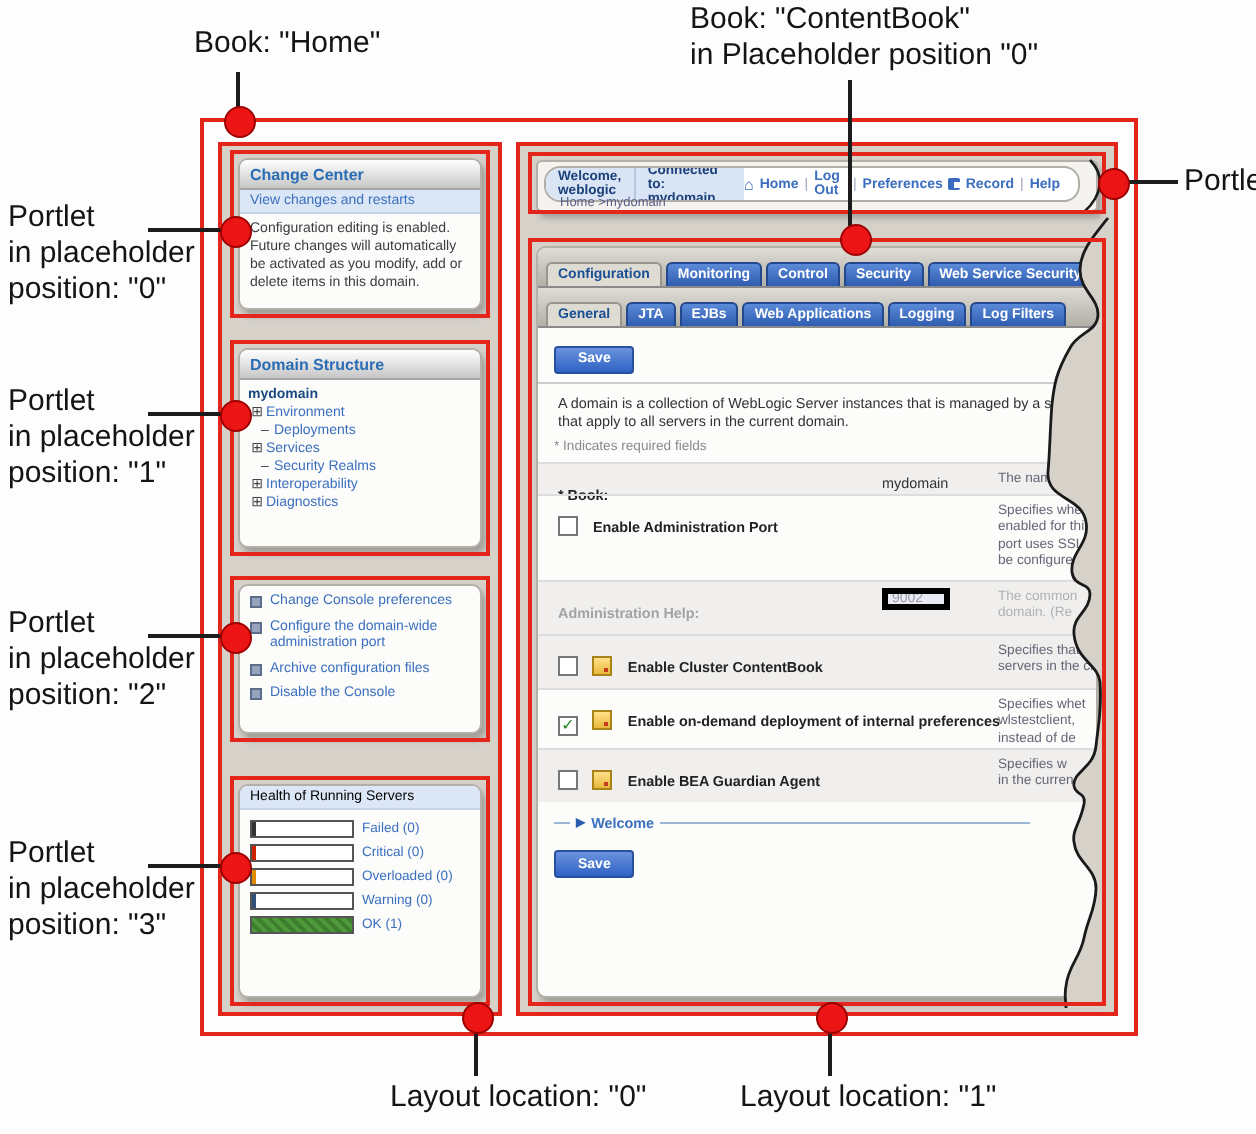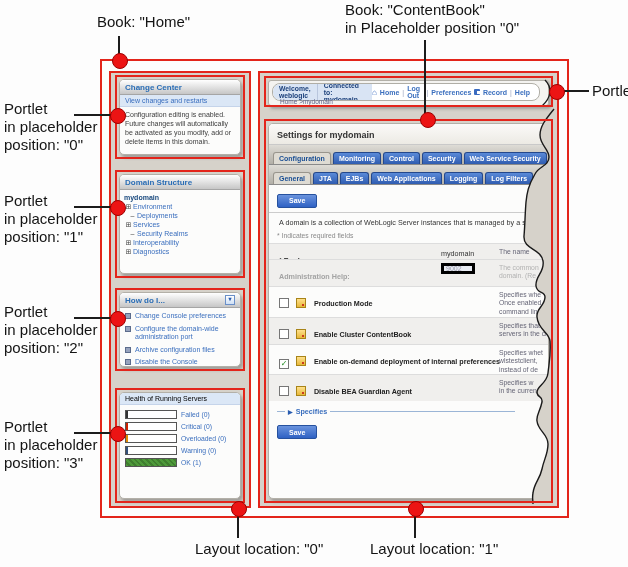--- a/index.html
+++ b/index.html
@@ -132,25 +132,20 @@
         <span>Interoperability</span>
       </div>
       <div class="titem">
         <span class="tpre">⊞</span>
         <span>Diagnostics</span>
       </div>
     </div>
   </div>
 
   <div class="abs card" style="left:119px;top:292px;width:122px;height:75px;">
-    <div class="card-hd">
-      <span>How do I...</span>
-      <span class="sp"></span>
-      <span class="mini-icon">▾</span>
-    </div>
     <div style="padding-top:2px;">
       <div class="hitem">
         <span class="bullet"></span>
         <span>Change Console preferences</span>
       </div>
       <div class="hitem">
         <span class="bullet"></span>
         <span>Configure the domain-wide administration port</span>
       </div>
       <div class="hitem">
@@ -216,21 +211,20 @@
         <span class="recg"></span>
         <span>Record</span>
         <span class="lsep">|</span>
         <span>Help</span>
       </span>
     </div>
     <div class="crumb">Home &gt;mydomain</div>
   </div>
 
   <div class="abs card" style="left:268px;top:123px;width:281px;height:376px;">
-    <div class="ctitle">Settings for mydomain</div>
 
     <div class="tabs">
       <span class="tab active">Configuration</span>
       <span class="tab">Monitoring</span>
       <span class="tab">Control</span>
       <span class="tab">Security</span>
       <span class="tab">Web Service Security</span>
       <span class="tab">Notes</span>
     </div>
 
@@ -242,51 +236,52 @@
       <span class="tab">Logging</span>
       <span class="tab">Log Filters</span>
     </div>
 
     <div style="padding:4px 8px;border-bottom:1px solid #ccc;">
       <button class="savebtn">Save</button>
     </div>
 
     <div class="para">
       <div>A domain is a collection of WebLogic Server instances that is managed by a single Admi</div>
+      <div>that apply to all servers in the current domain.</div>
     </div>
     <div class="reqnote">* Indicates required fields</div>
 
     <div class="frow gray" style="height:16px;">
       <span class="flabel">* Book:</span>
       <span class="fval">mydomain</span>
       <span class="fdesc">
         <div>The name</div>
       </span>
     </div>
 
+    <div class="frow" style="height:43px;">
+      <span class="cbox"></span>
+      <span class="flabel">Enable Administration Port</span>
+      <span class="fdesc">
+        <div>Specifies wheth</div>
+        <div>enabled for this We</div>
+        <div>port uses SSL, enab</div>
+        <div>be configured for al</div>
+      </span>
+    </div>
 
     <div class="frow gray" style="height:27px;">
       <span class="flabel dis">Administration Help:</span>
       <input class="portinput" value="9002" style="">
       <span class="fdesc dis">
         <div>The common</div>
         <div>domain. (Re</div>
       </span>
     </div>
 
-    <div class="frow" style="height:31px;">
-      <span class="cbox"></span>
-      <span class="ricon"></span>
-      <span class="flabel">Production Mode</span>
-      <span class="fdesc">
-        <div>Specifies whe</div>
-        <div>Once enabled,</div>
-        <div>command line.</div>
-      </span>
-    </div>
 
     <div class="frow gray" style="height:27px;">
       <span class="cbox"></span>
       <span class="ricon"></span>
       <span class="flabel">Enable Cluster ContentBook</span>
       <span class="fdesc">
         <div>Specifies that depl</div>
         <div>servers in the clust</div>
       </span>
     </div>
@@ -298,31 +293,31 @@
       <span class="fdesc">
         <div>Specifies whet</div>
         <div>wlstestclient,</div>
         <div>instead of de</div>
       </span>
     </div>
 
     <div class="frow gray" style="height:27px;">
       <span class="cbox"></span>
       <span class="ricon"></span>
-      <span class="flabel">Disable BEA Guardian Agent</span>
+      <span class="flabel">Enable BEA Guardian Agent</span>
       <span class="fdesc">
         <div>Specifies w</div>
         <div>in the curren</div>
       </span>
     </div>
 
     <div class="advrow">
       <span class="advline" style="width:8px;"></span>
       <span class="advarrow">▶</span>
-      <span>Specifies</span>
+      <span>Welcome</span>
       <span class="advline" style="flex:1;max-width:185px;"></span>
     </div>
     <div style="padding:3px 8px;">
       <button class="savebtn">Save</button>
     </div>
   </div>
 
   <svg class="abs" style="left:515px;top:107px;z-index:20;" width="44" height="399" viewBox="0 0 44 399">
     <path d="M39,2 C31,12 25,19 25,28 C25,38 34,42 34,50 C34,59 24,59 20,67 C13,79 12,86 11,95
              C10,107 10,118 9,129 C8,143 26,141 28,154 C30,165 20,169 21,179 C22,187 30,184 30,190

